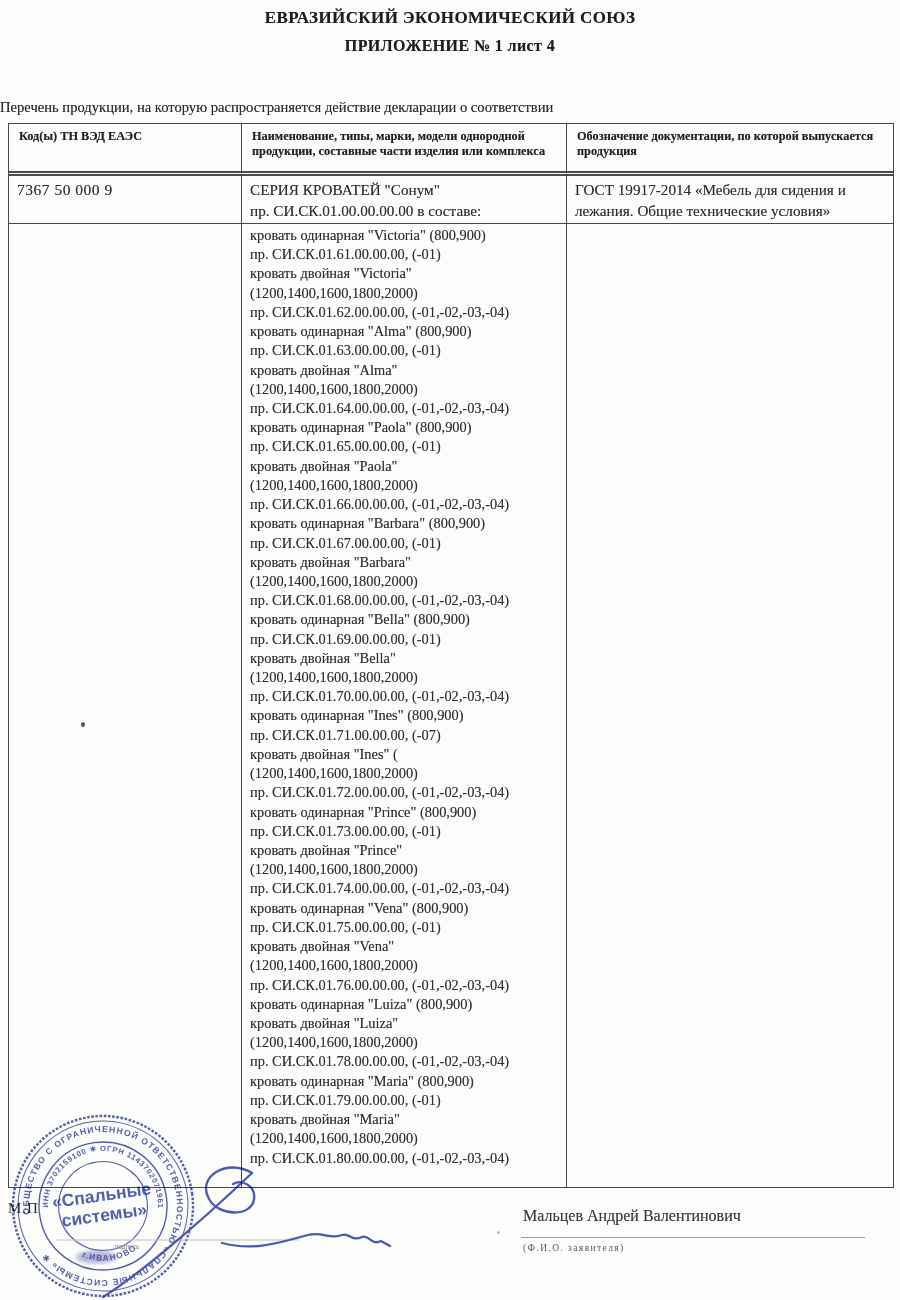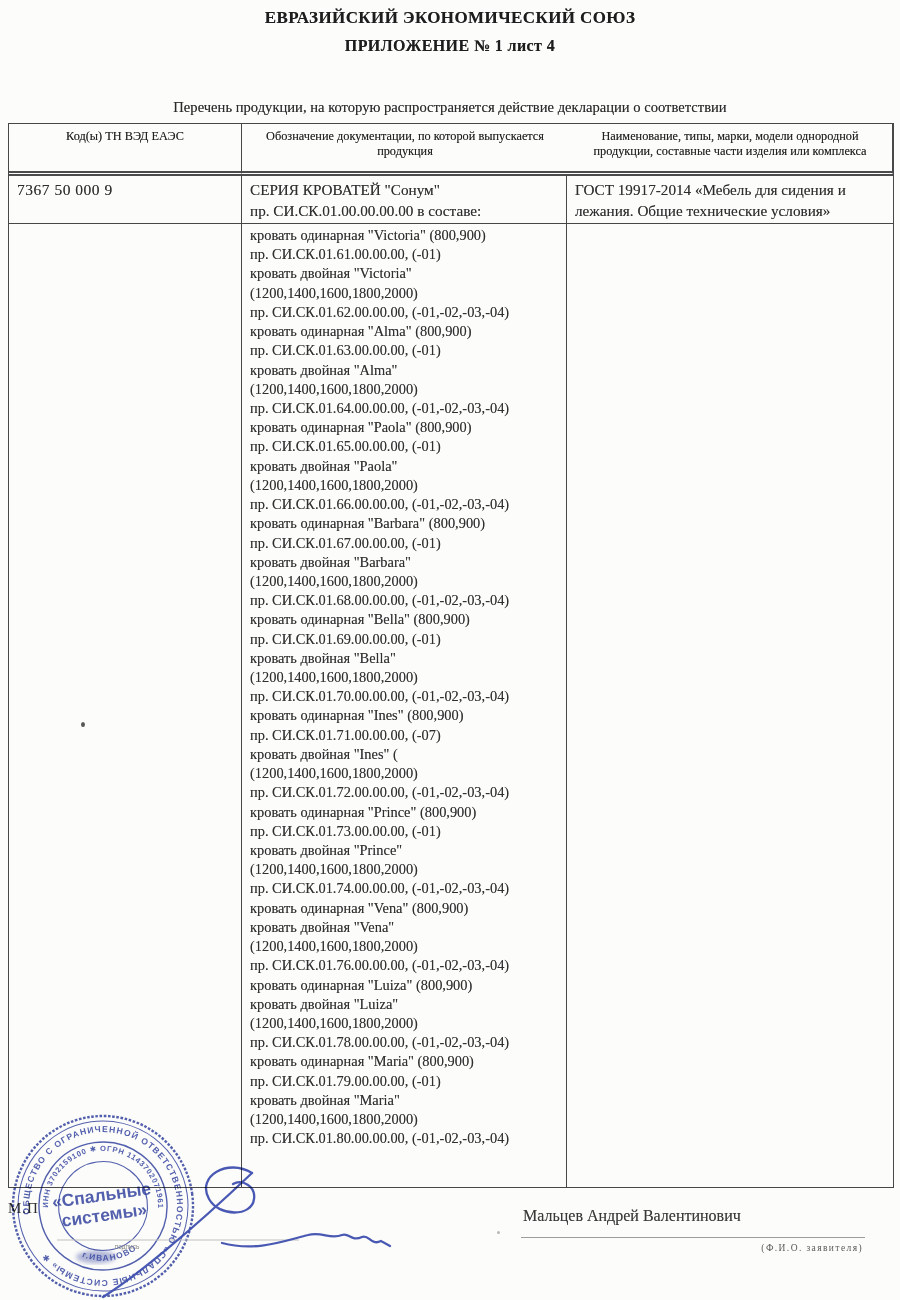--- a/index.html
+++ b/index.html
@@ -8,67 +8,67 @@
     background:#fcfcfa;
     font-family:"Liberation Serif","DejaVu Serif",serif;
     color:#2e2e2e; overflow:hidden;
   }
   .abs { position:absolute; }
   .title { left:0; width:100%; text-align:center; font-weight:bold; color:#1d1d1d;
            text-shadow:0 0 0.6px rgba(30,30,30,.55); letter-spacing:.4px; }
   .t1 { top:8px;  font-size:17px; }
   .t2 { top:37px; font-size:16px; }
   .t3 { top:63px; font-size:16px; }
-  .caption { top:99px; left:0; width:100%; text-align:center; font-size:14.6px;
+  .caption { top:99px; left:0; width:100%; font-size:14.6px;
              color:#2a2a2a; text-shadow:0 0 0.5px rgba(40,40,40,.5); }
 
   .tbl { left:8px; top:123px; width:884px; border:1.4px solid #474747; }
   .row { display:flex; }
   .cell { box-sizing:border-box; text-shadow:0 0 0.55px rgba(47,47,47,.5); }
   .c1 { width:233px; }
   .c2 { width:325px; }
   .c3 { flex:1; }
   .c1,.c2 { border-right:1.4px solid #474747; }
   .thead { height:52px; }
-  .thead .cell { border-bottom:5px double #4b4b4b; font-weight:normal; font-size:12.3px;
-                 line-height:14.6px; text-align:center; padding:5px 10px 0; color:#222; }
+  .thead .cell { border-bottom:5px double #4b4b4b; font-weight:bold; font-size:12.3px;
+                 line-height:14.6px; text-align:left; padding:5px 10px 0; color:#222; }
   .r1 { height:48px; }
   .r1 .cell { border-bottom:1.4px solid #474747; padding:3px 8px 0; font-size:15.2px; line-height:21px; }
   .r1 .c1 { font-size:15.5px; letter-spacing:.5px; }
   .r2 { height:963px; }
   .r2 .c2 { padding:2px 2px 0 8px; }
   .pline { font-size:14.4px; line-height:19.22px; white-space:nowrap; color:#303030; }
 
   .speck { background:#3a3a3a; border-radius:50%; }
   .speck1 { left:81px; top:722px; width:4px; height:5px; opacity:.85; }
   .speck2 { left:497px; top:1231px; width:3px; height:3px; opacity:.35; }
 
   .mp { left:8px; top:1200px; font-size:15px; letter-spacing:1px; color:#2e2e2e;text-align:right; }
   .signatory { left:523px; top:1207px; width:340px; text-align:left; font-size:16px;
                color:#3a3a3a; text-shadow:0 0 .5px rgba(58,58,58,.5); }
   .sig-line { left:521px; top:1237px; width:344px; border-top:1.2px solid #9d9d9d; height:0; }
-  .fio { left:523px; top:1243px; width:340px; text-align:right; font-size:9.5px;
+  .fio { left:523px; top:1243px; width:340px; text-align:left; font-size:9.5px;
          color:#5a5a5a; letter-spacing:1.4px; }
 
   .stampwrap { left:0; top:1095px; width:430px; height:205px; mix-blend-mode:multiply; }
 </style>
 </head>
 <body>
 
 <div class="page">
 
   <div class="abs title t1">ЕВРАЗИЙСКИЙ ЭКОНОМИЧЕСКИЙ СОЮЗ</div>
   <div class="abs title t2">ПРИЛОЖЕНИЕ № 1 лист 4</div>
   <div class="abs caption">Перечень продукции, на которую распространяется действие декларации о соответствии</div>
 
   <div class="abs tbl">
     <div class="row thead">
       <div class="cell c1">Код(ы) ТН ВЭД ЕАЭС</div>
+      <div class="cell c2">Наименование, типы, марки, модели однородной продукции, составные части изделия или комплекса</div>
       <div class="cell c3">Обозначение документации, по которой выпускается продукция</div>
-      <div class="cell c2">Наименование, типы, марки, модели однородной продукции, составные части изделия или комплекса</div>
     </div>
     <div class="row r1">
       <div class="cell c1">7367 50 000 9</div>
       <div class="cell c2">
         <div>СЕРИЯ КРОВАТЕЙ "Сонум"</div>
         <div>пр. СИ.СК.01.00.00.00.00 в составе:</div>
       </div>
       <div class="cell c3">ГОСТ 19917-2014 «Мебель для сидения и лежания. Общие технические условия»</div>
     </div>
     <div class="row r2">
@@ -103,20 +103,21 @@
           <div class="pline">пр. СИ.СК.01.71.00.00.00, (-07)</div>
           <div class="pline">кровать двойная "Ines" (</div>
           <div class="pline">(1200,1400,1600,1800,2000)</div>
           <div class="pline">пр. СИ.СК.01.72.00.00.00, (-01,-02,-03,-04)</div>
           <div class="pline">кровать одинарная "Prince" (800,900)</div>
           <div class="pline">пр. СИ.СК.01.73.00.00.00, (-01)</div>
           <div class="pline">кровать двойная "Prince"</div>
           <div class="pline">(1200,1400,1600,1800,2000)</div>
           <div class="pline">пр. СИ.СК.01.74.00.00.00, (-01,-02,-03,-04)</div>
           <div class="pline">кровать одинарная "Vena" (800,900)</div>
+          <div class="pline">пр. СИ.СК.01.75.00.00.00, (-01)</div>
           <div class="pline">кровать двойная "Vena"</div>
           <div class="pline">(1200,1400,1600,1800,2000)</div>
           <div class="pline">пр. СИ.СК.01.76.00.00.00, (-01,-02,-03,-04)</div>
           <div class="pline">кровать одинарная "Luiza" (800,900)</div>
           <div class="pline">кровать двойная "Luiza"</div>
           <div class="pline">(1200,1400,1600,1800,2000)</div>
           <div class="pline">пр. СИ.СК.01.78.00.00.00, (-01,-02,-03,-04)</div>
           <div class="pline">кровать одинарная "Maria" (800,900)</div>
           <div class="pline">пр. СИ.СК.01.79.00.00.00, (-01)</div>
           <div class="pline">кровать двойная "Maria"</div>

